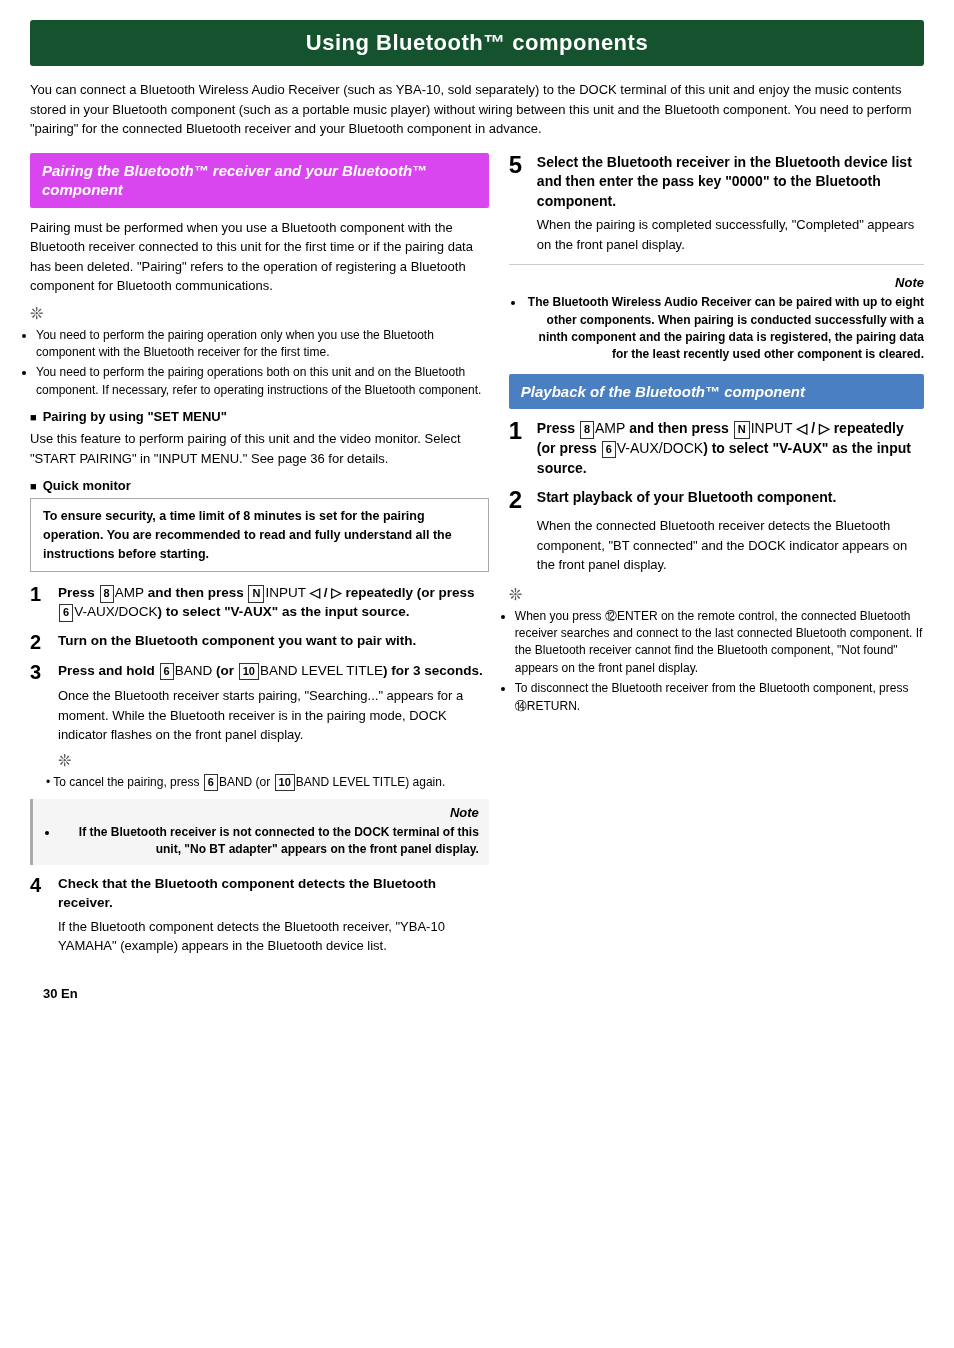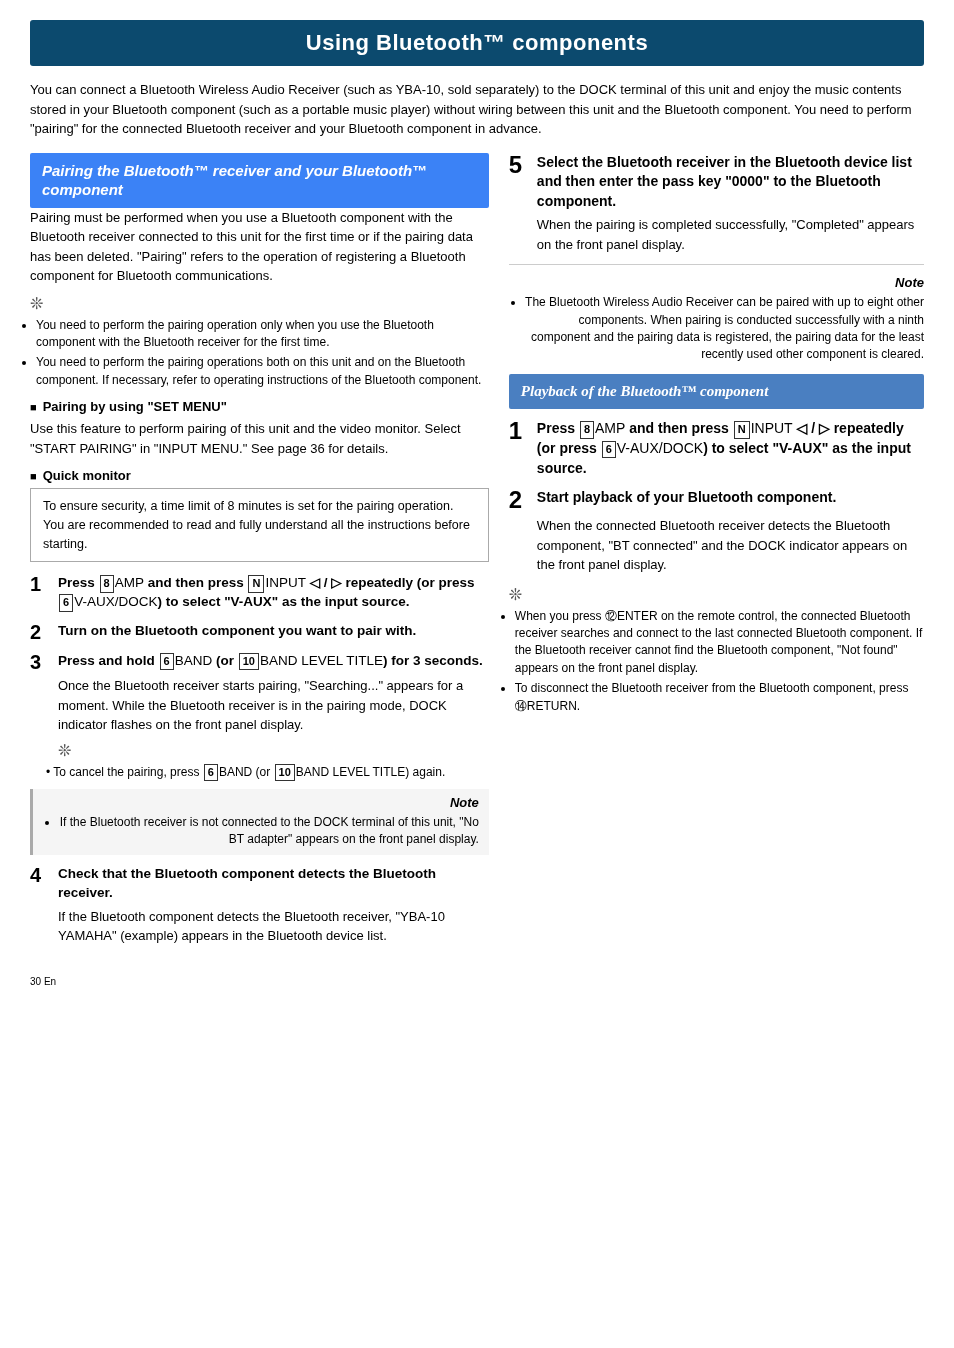--- a/index.html
+++ b/index.html
@@ -6,21 +6,21 @@
     body {
       font-family: Arial, Helvetica, sans-serif;
       font-size: 13px;
       background: #fff;
       color: #000;
       width: 954px;
       min-height: 1348px;
       padding: 20px 30px 30px 30px;
     }
     .page-title-box {
-      background: #0c4a6e;
+      background: #14532d;
       color: #fff;
       text-align: center;
       padding: 10px 11px;
       margin-bottom: 14px;
       border-radius: 3px;
     }
     .page-title-box h1 {
       font-size: 22px;
       font-weight: bold;
       letter-spacing: 0.5px;
@@ -34,23 +34,24 @@
       display: flex;
       gap: 20px;
     }
     .col-left {
       flex: 1.05;
     }
     .col-right {
       flex: 0.95;
     }
     .section-header {
-      background: #3b82f6;
+      background: #d946ef;
       color: #fff;
       padding: 8px 12px;
+      margin-bottom: 10px;
       border-radius: 2px;
     }
     .section-header h2 {
       font-size: 15px;
       font-style: italic;
       font-weight: bold;
       line-height: 1.3;
     }
     .section-header-right {
       background: #4a7fc1;
@@ -96,20 +97,21 @@
     .subsection-heading::before {
       content: '■';
       font-size: 11px;
     }
     .quick-pair-box {
       border: 1px solid #aaa;
       padding: 8px 12px;
       margin-bottom: 12px;
       font-size: 12.5px;
       line-height: 1.5;
+      font-weight: bold;
     }
     .step {
       margin-bottom: 10px;
     }
     .step-heading {
       display: flex;
       align-items: flex-start;
       gap: 8px;
       font-weight: bold;
       font-size: 13.5px;
@@ -139,20 +141,21 @@
       font-style: italic;
       font-weight: bold;
       font-size: 13px;
       margin-bottom: 4px;
     }
     .note-list {
       list-style: disc;
       margin-left: 16px;
       font-size: 12px;
       line-height: 1.45;
+      font-weight: bold;
     }
     .kbd {
       font-weight: normal;
     }
     .kbd-box {
       display: inline-block;
       border: 1px solid #333;
       padding: 0 3px;
       font-size: 11px;
       font-weight: bold;
@@ -163,22 +166,23 @@
       font-size: 12px;
       line-height: 1.45;
       margin-left: 16px;
       margin-top: 4px;
     }
     .cancel-bullet::before {
       content: '• ';
     }
     .page-footer {
       margin-top: 20px;
-      font-size: 10px;
-      font-weight: normal;
+      font-size: 13px;
+      font-weight: bold;
+      margin-left: 13px;
     }
     .divider {
       border: none;
       border-top: 1px solid #ccc;
       margin: 10px 0;
     }
     .step-right .step-num {
       font-size: 24px;
     }
     .step-right .step-heading {
@@ -277,21 +281,21 @@
       <hr class="divider">
 
       <div class="note-box" style="background:#fff; border-left: none; padding: 0;">
         <div class="note-title" style="font-style:italic; font-weight:bold;">Note</div>
         <ul class="note-list">
           <li>The Bluetooth Wireless Audio Receiver can be paired with up to eight other components. When pairing is conducted successfully with a ninth component and the pairing data is registered, the pairing data for the least recently used other component is cleared.</li>
         </ul>
       </div>
     </div>
 
-    <div class="section-header-right" style="font-family:Liberation Serif, serif;">
+    <div class="section-header-right" style="">
       <h2>Playback of the Bluetooth™ component</h2>
     </div>
 
     <div class="step step-right">
       <div class="step-heading">
         <span class="step-num" style="font-size:24px;">1</span>
         <span>Press <span class="kbd-box">8</span><span class="kbd">AMP</span> and then press <span class="kbd-box">N</span><span class="kbd">INPUT</span> ◁ / ▷ repeatedly (or press <span class="kbd-box">6</span><span class="kbd">V-AUX/DOCK</span>) to select "V-AUX" as the input source.</span>
       </div>
     </div>
 

